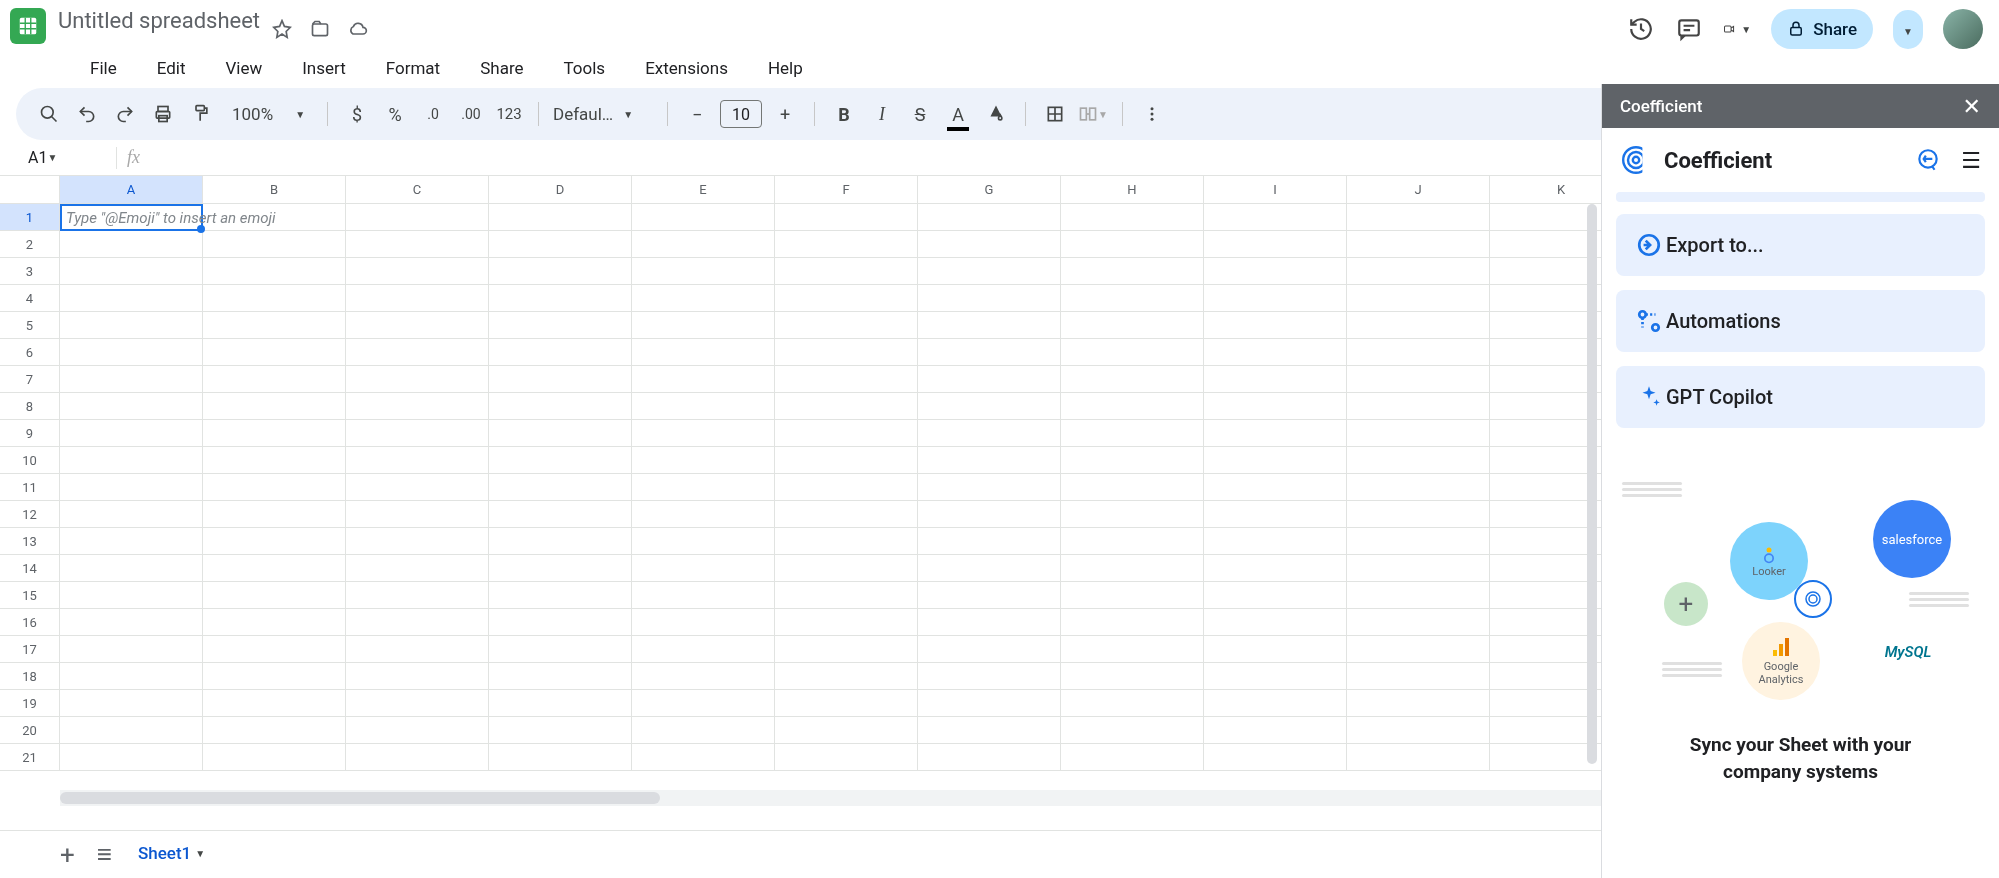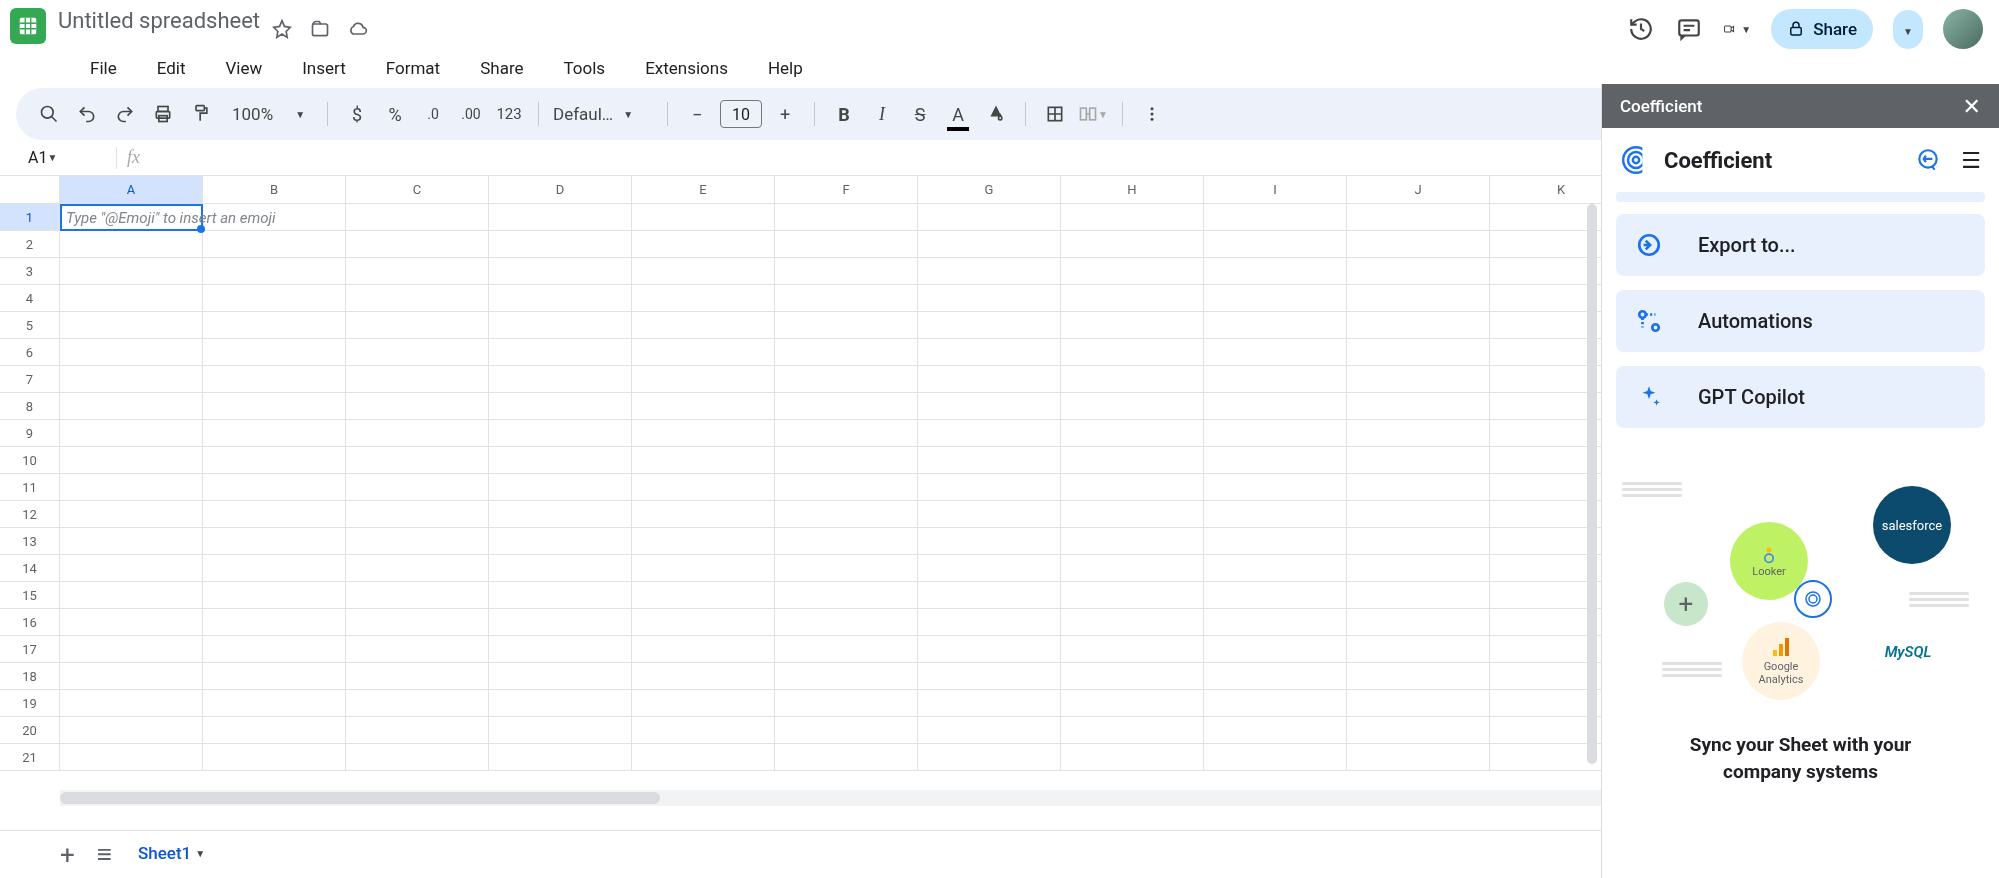--- a/index.html
+++ b/index.html
@@ -75,27 +75,27 @@
 .sidebar { position:absolute; top:84px; right:0; width:398px; bottom:0; background:#fff; border-left:1px solid #dadce0; display:flex; flex-direction:column; }
 .sb-header { background:#5f6368; color:#fff; height:44px; display:flex; align-items:center; padding:0 18px; font-size:17px; font-weight:500; }
 .sb-close { margin-left:auto; cursor:pointer; font-size:22px; }
 .sb-brand { display:flex; align-items:center; padding:16px 18px; gap:12px; }
 .coef-logo { width:32px; height:32px; }
 .coef-name { font-size:22px; font-weight:700; color:#202124; }
 .sb-brand-right { margin-left:auto; display:flex; gap:20px; align-items:center; }
 .sb-chat { color:#1a73e8; }
 .sb-menu { color:#202124; font-size:22px; cursor:pointer; }
 .sb-divider { height:10px; background:#e8f0fe; margin:0 14px 12px; border-radius:4px; }
-.sb-item { margin:0 14px 14px; background:#e8f0fe; border-radius:8px; padding:18px 20px; display:flex; align-items:center; gap:36px; font-size:20px; font-weight:500; color:#202124; cursor:pointer; }
+.sb-item { margin:0 14px 14px; background:#e8f0fe; border-radius:8px; padding:18px 20px; display:flex; align-items:center; gap:4px; font-size:20px; font-weight:500; color:#202124; cursor:pointer; }
 .sb-item-icon { width:26px; height:26px; display:flex; align-items:center; justify-content:center; color:#1a73e8; }
 .sb-promo { margin-top:40px; text-align:center; padding:0 20px; }
 .promo-graphic { position:relative; height:230px; margin-bottom:20px; }
 .pg-node { position:absolute; border-radius:50%; display:flex; flex-direction:column; align-items:center; justify-content:center; font-size:11px; }
-.pg-looker { left:108px; top:40px; width:78px; height:78px; background:#bef264; color:#5f6368; }
-.pg-sf { right:28px; top:4px; width:78px; height:78px; background:#0c4a6e; color:#fff; font-size:13px; }
+.pg-looker { left:108px; top:40px; width:78px; height:78px; background:#7dd3fc; color:#5f6368; }
+.pg-sf { right:28px; top:18px; width:78px; height:78px; background:#3b82f6; color:#fff; font-size:13px; }
 .pg-plus { left:42px; top:100px; width:44px; height:44px; background:#c8e6c9; font-size:26px; color:#5f6368; }
 .pg-coef { left:172px; top:98px; width:38px; height:38px; background:#fff; border:2px solid #1a73e8; }
 .pg-ga { left:120px; top:140px; width:78px; height:78px; background:#fff3e0; color:#5f6368; }
 .pg-mysql { right:38px; top:150px; width:66px; height:40px; background:transparent; font-size:15px; color:#00758f; font-style:italic; font-weight:600; }
 .pg-stripe { left:190px; top:40px; width:60px; height:12px; }
 .pg-stripe div,.pg-stripe2 div,.pg-stripe3 div { height:3px; background:#e0e0e0; margin-bottom:3px; border-radius:2px; }
 .pg-stripe2 { position:absolute; right:10px; top:110px; width:60px; }
 .pg-stripe3 { position:absolute; left:40px; top:180px; width:60px; }
 .promo-text { font-size:19px; font-weight:700; color:#202124; line-height:1.4; }
 

